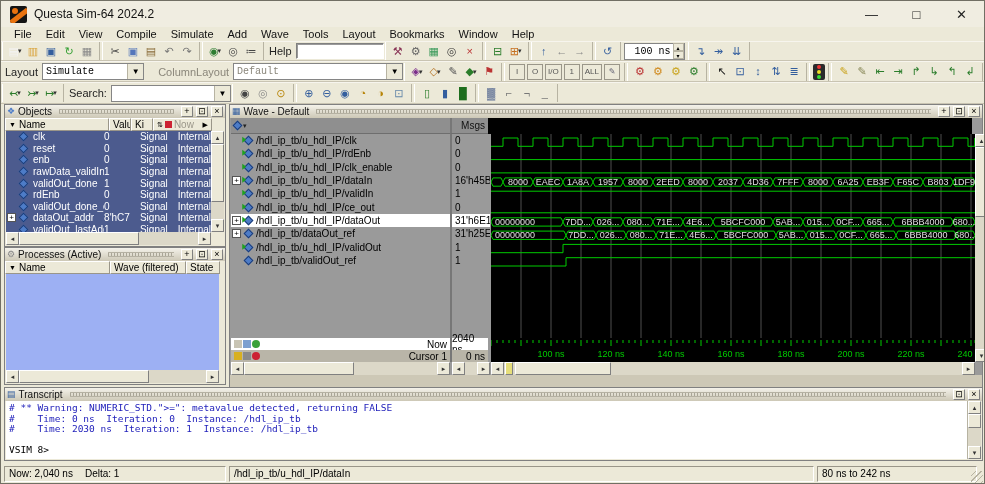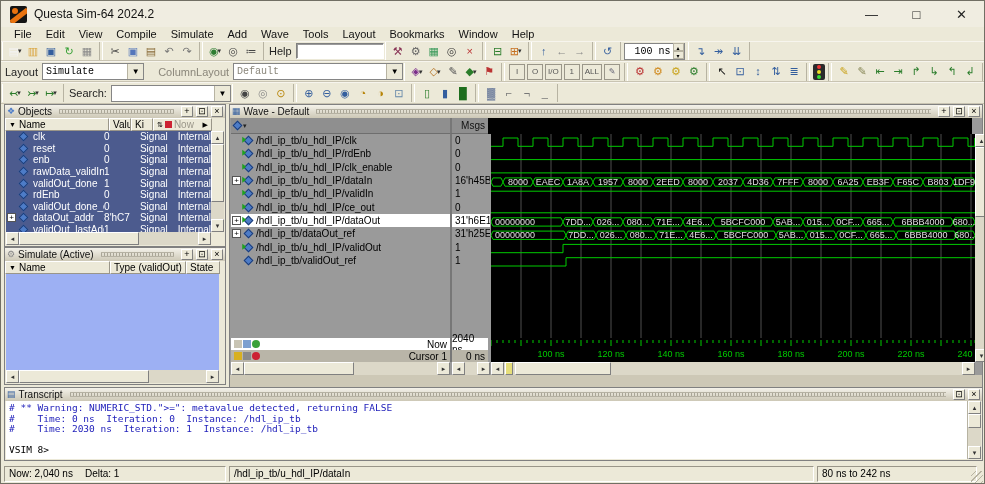--- a/index.html
+++ b/index.html
@@ -565,33 +565,33 @@
     <div class="sb" style="position:absolute;left:1px;bottom:1px;height:13px;right:14px">
       <span class="sbtn" style="left:0;top:0">◂</span>
       <span class="sthumb" style="left:13px;top:0;width:120px;height:13px"></span>
       <span class="sbtn" style="right:0;top:0">▸</span>
     </div>
   </div>
 
   <div class="panel" id="processes">
     <div class="phead">
       <span class="picon" style="color:#888">⚙</span>
-      <span class="ptitle">Simulate (Active)</span>
+      <span class="ptitle">Processes (Active)</span>
       <span class="grip"></span>
       <span class="pbtn">+</span>
       <span class="pbtn">⊡</span>
       <span class="pbtn">×</span>
     </div>
     <div class="colhead" style="margin-right:5px">
       <div class="colcell" style="width:105px">
           <span style="font-size:7px;margin-right:3px">▼</span>
           <span>Name</span>
         </div>
       <div class="colcell" style="width:76px">
-          <span>Type (validOut)</span>
+          <span>Wave (filtered)</span>
         </div>
       <div class="colcell" style="flex:1">
           <span>State</span>
         </div>
     </div>
     <div id="proc-body"></div>
     <div class="sb" style="position:absolute;left:1px;bottom:1px;height:13px;right:6px">
       <span class="sbtn" style="left:0;top:0">◂</span>
       <span class="sthumb" style="left:13px;top:0;width:130px;height:13px"></span>
       <span class="sbtn" style="right:0;top:0">▸</span>

